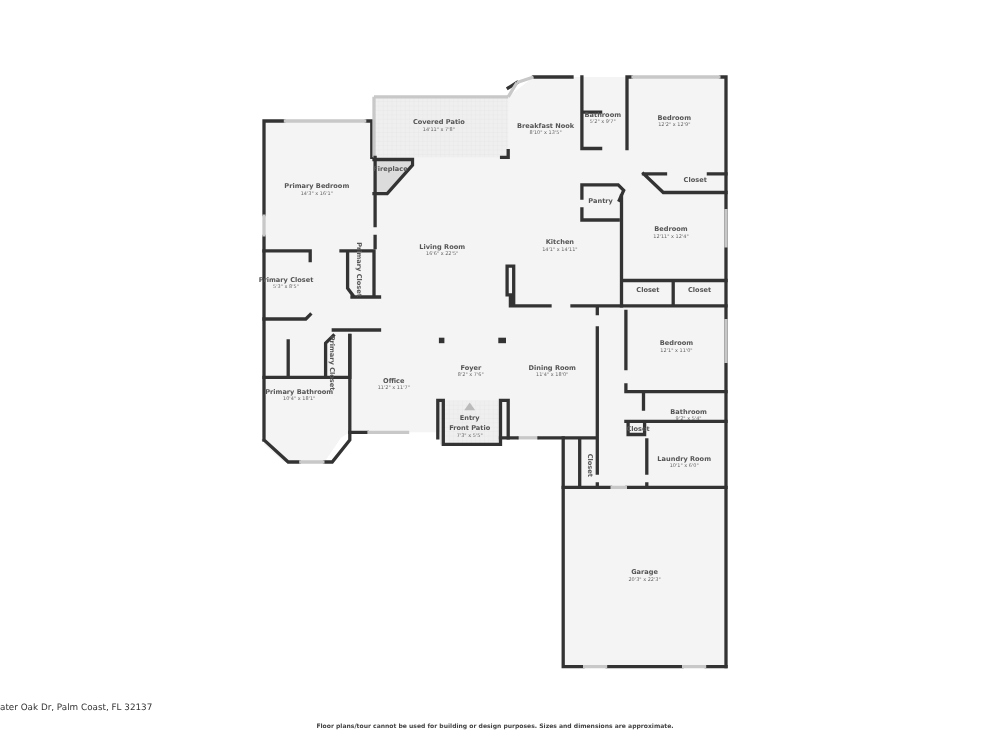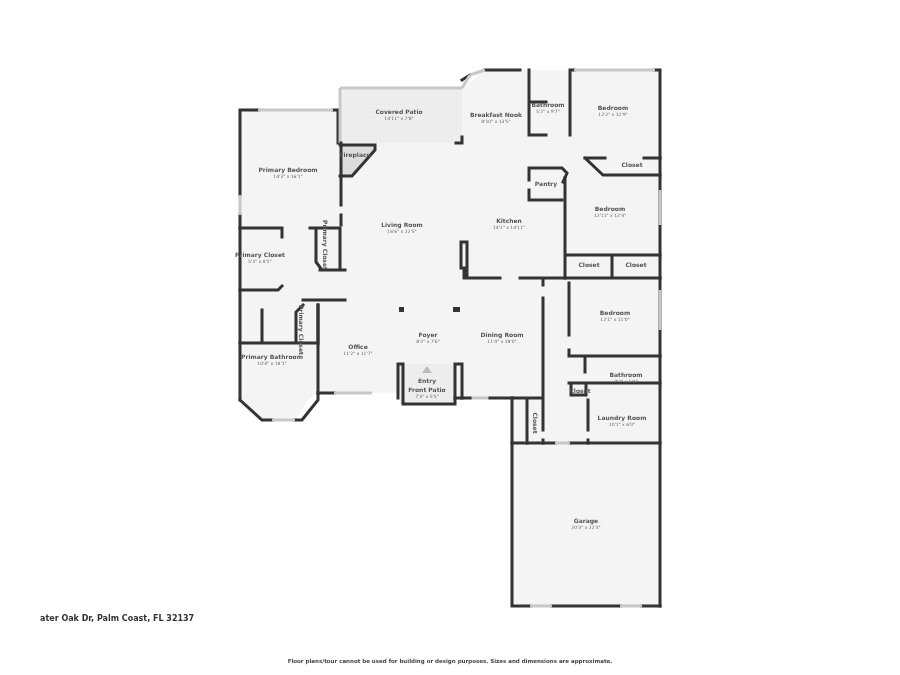--- a/index.html
+++ b/index.html
@@ -5,21 +5,21 @@
   html,body{margin:0;padding:0;background:#ffffff;}
   body{width:900px;height:675px;position:relative;overflow:hidden;font-family:"DejaVu Sans","Liberation Sans",sans-serif;}
   #plan{position:absolute;left:0;top:0;width:900px;height:675px;}
   .floor{fill:#f4f4f4;}
   .wall{stroke:#333;stroke-width:3;fill:none;stroke-linecap:square;}
   .win{stroke:#c8c8c8;stroke-width:3;fill:none;}
   .lbl{position:absolute;transform:translate(-50%,-50%);text-align:center;color:#555;white-space:nowrap;line-height:1.15;}
   .lbl .n{font-size:6px;font-weight:bold;display:block;}
   .lbl .d{font-size:4.5px;display:block;color:#666;}
   .vert{transform:translate(-50%,-50%) rotate(90deg);}
-  .address{position:absolute;left:0;top:614px;font-size:8px;font-weight:bold;color:#333;margin-left:40px;}
+  .address{position:absolute;left:0;top:638px;font-size:8px;font-weight:normal;color:#333;}
   .disclaimer{position:absolute;left:0;width:900px;top:658px;text-align:center;font-size:5.5px;font-weight:bold;color:#444;}
 </style>
 </head>
 <body>
 
 <svg id="plan" viewBox="0 0 900 675">
   <defs>
     <pattern id="tile" width="4" height="4" patternUnits="userSpaceOnUse">
       <rect width="4" height="4" fill="#efefef"></rect>
       <path d="M0 0H4M0 0V4" stroke="#e2e2e2" stroke-width="0.5"></path>

